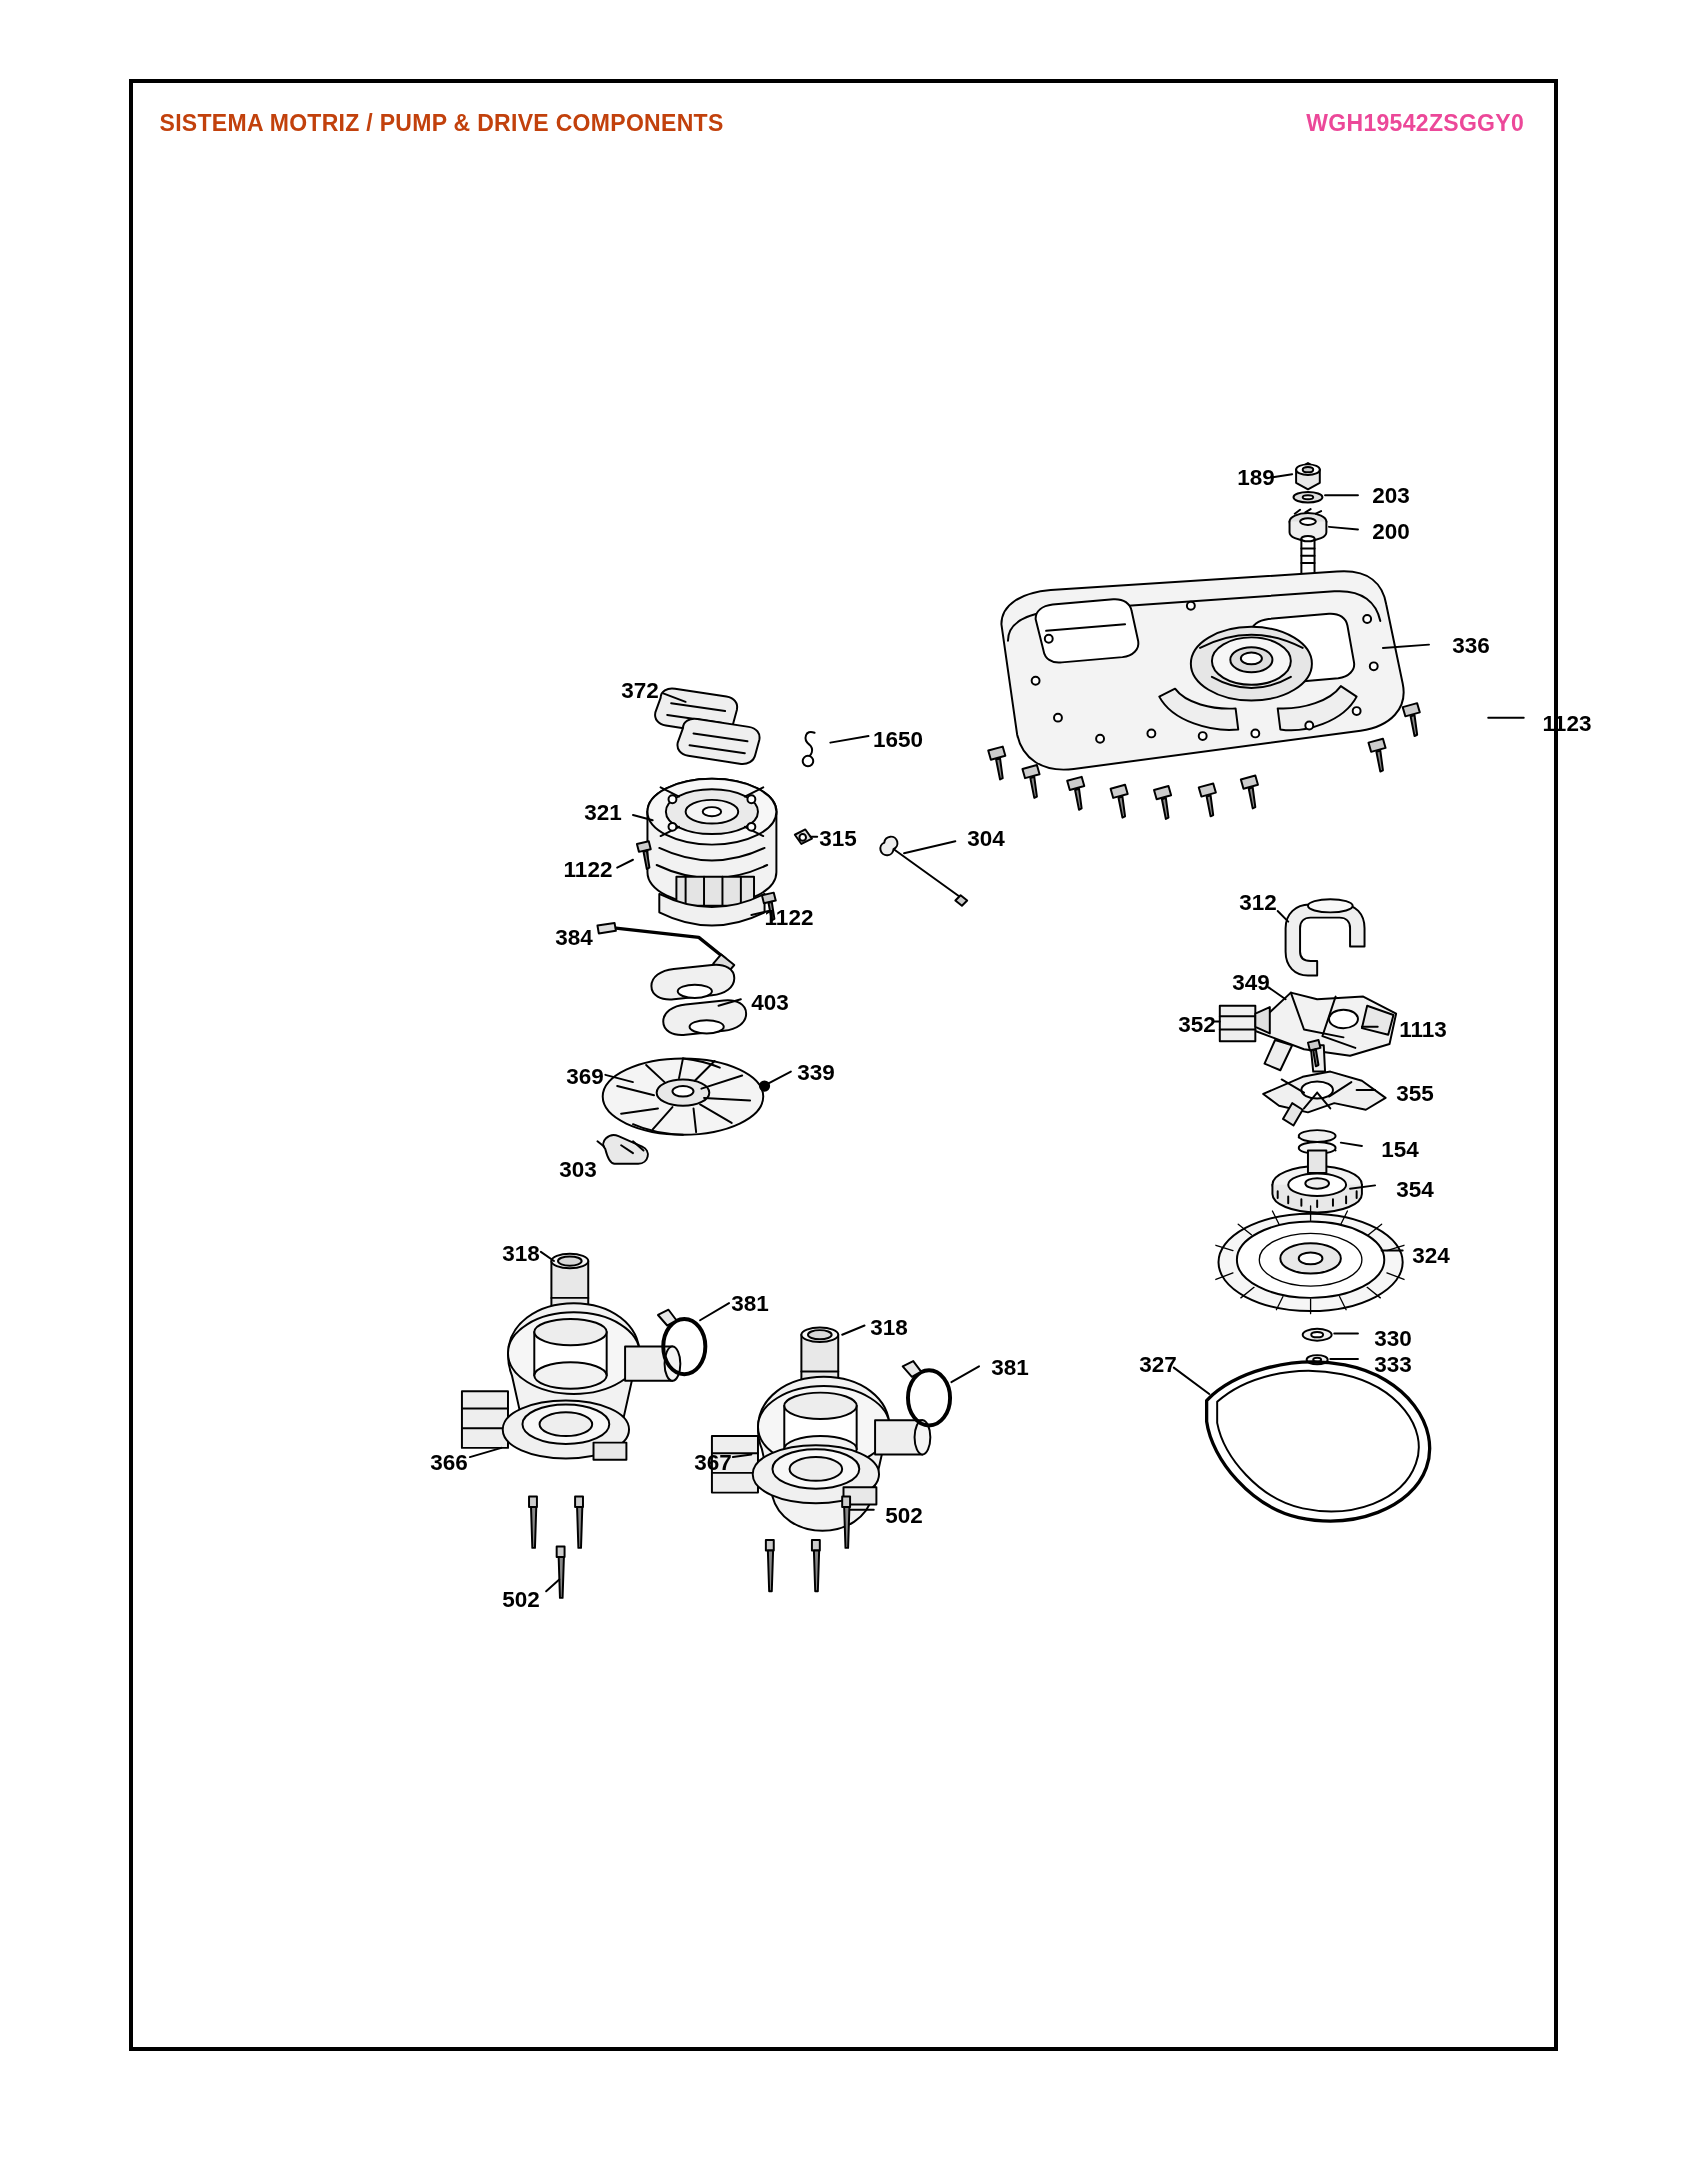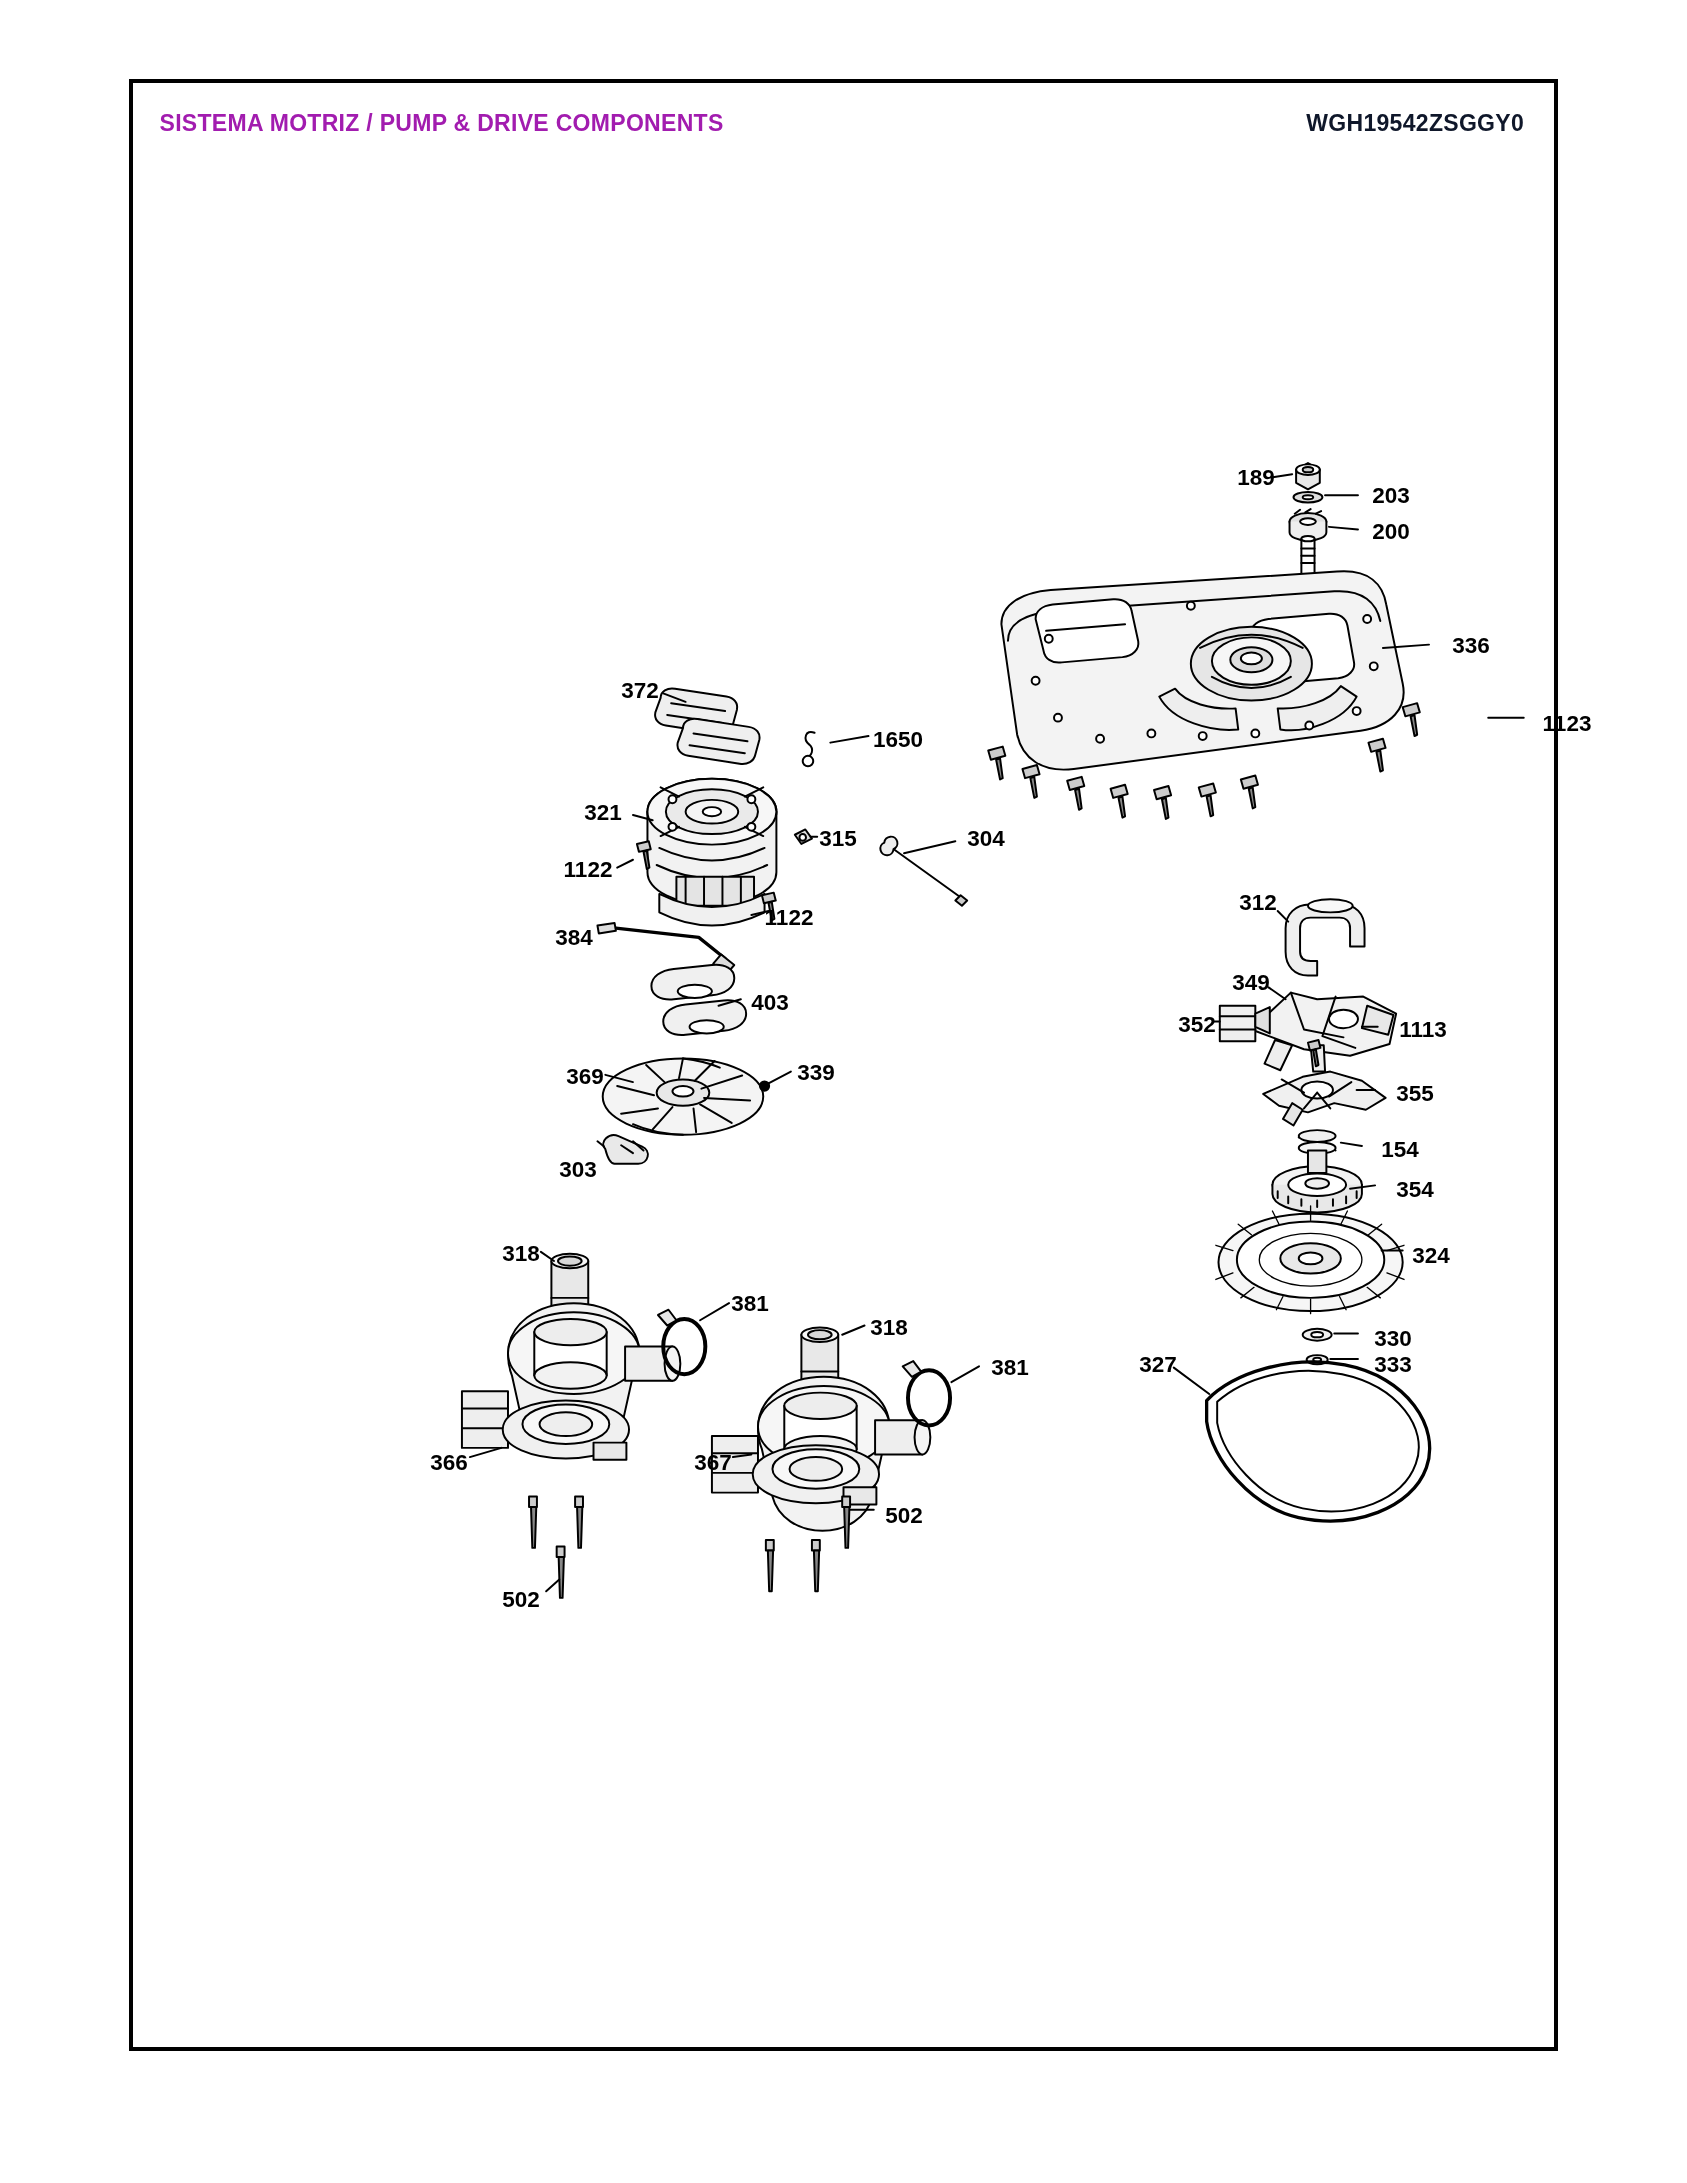--- a/index.html
+++ b/index.html
@@ -24,31 +24,31 @@
     background: #ffffff;
     box-sizing: border-box;
   }
   #title {
     position: absolute;
     left: 26.5px;
     top: 26.5px;
     font-size: 23px;
     font-weight: bold;
     letter-spacing: 0.3px;
-    color: #a21caf;
+    color: #c2410c;
     white-space: nowrap;
   }
   #model {
     position: absolute;
     right: 30px;
     top: 26.5px;
     font-size: 23px;
     font-weight: bold;
     letter-spacing: 0.3px;
-    color: #0f172a;
+    color: #ec4899;
     white-space: nowrap;
   }
   #canvas {
     position: absolute;
     left: 0;
     top: 0;
     width: 100%;
     height: 100%;
   }
   .callout {

